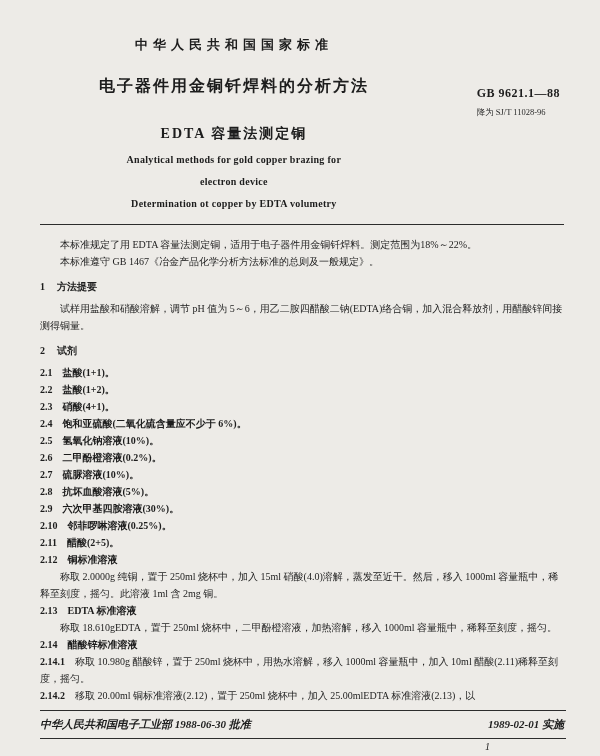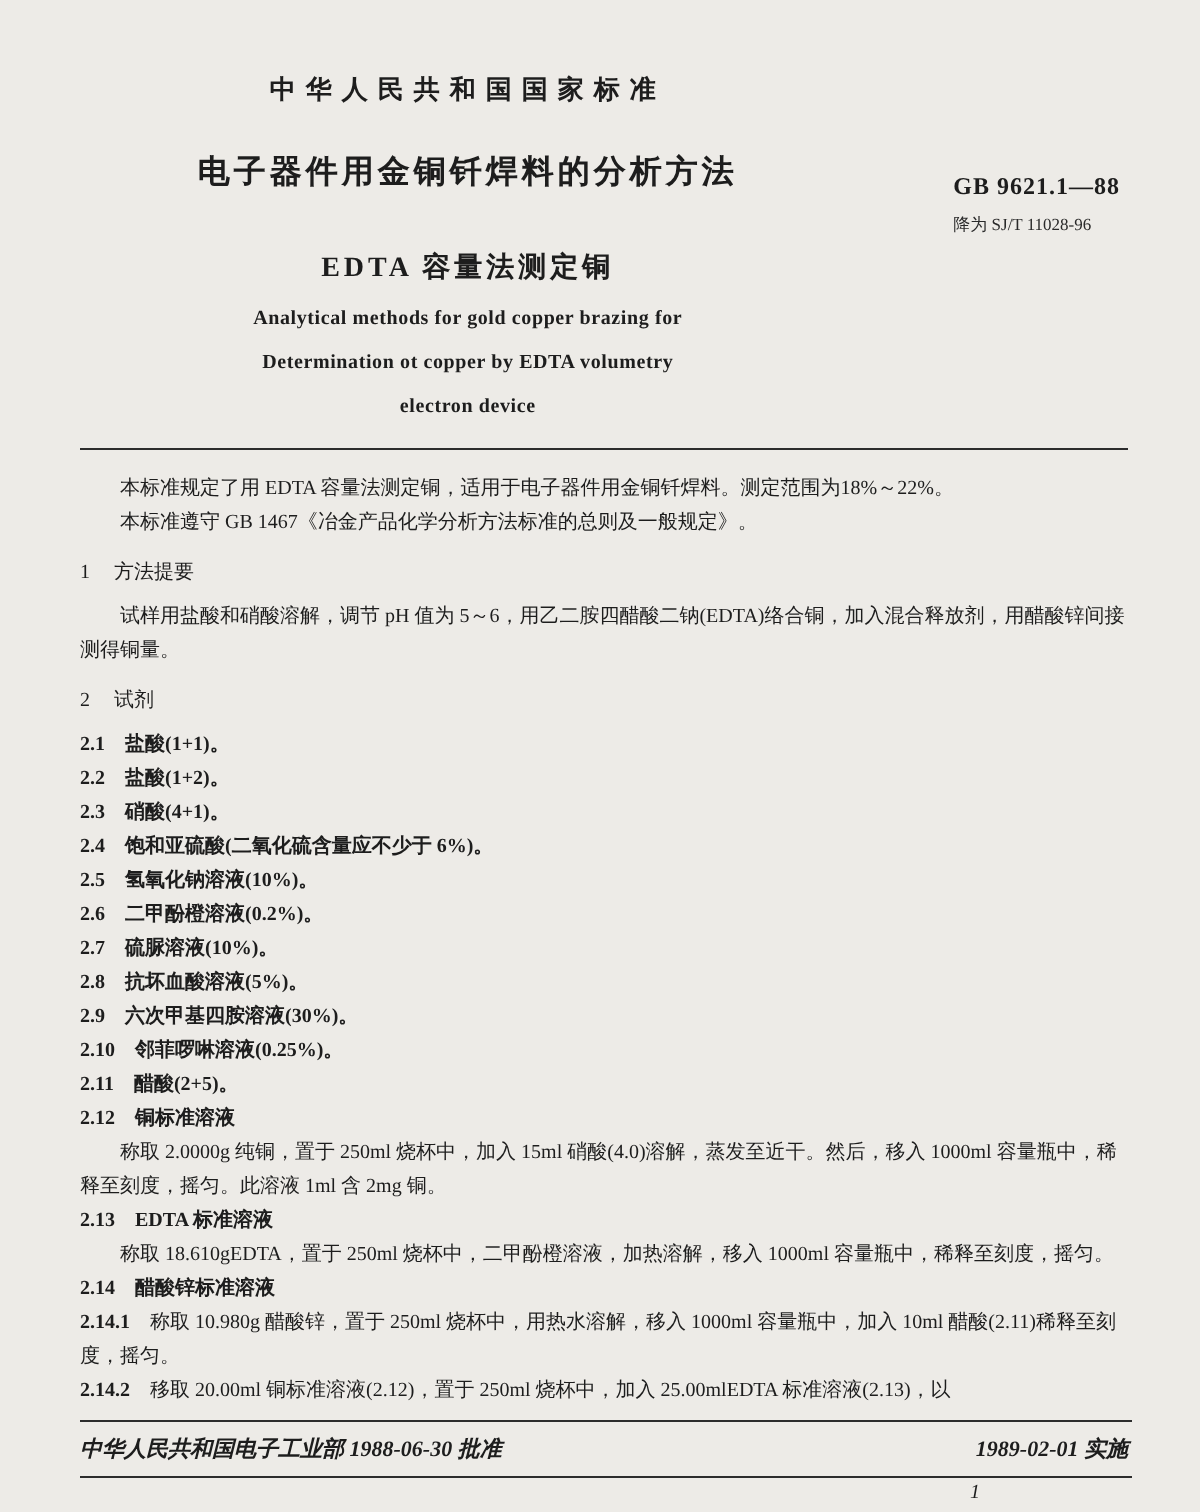--- a/index.html
+++ b/index.html
@@ -29,21 +29,21 @@
   .cn-subtitle { font-size:14px; font-weight:bold; letter-spacing:2px; margin-top:28px; }
   .std-box { position:absolute; top:10px; right:4px; text-align:left; }
   .std-no { font-size:12px; font-weight:bold; letter-spacing:0.5px; }
   .std-note { font-size:8.5px; margin-top:6px; color:#2a2a2a; }
   .en-block { width:74%; text-align:center; font-size:10px; font-weight:bold; margin-top:6px; }
   .en-line { margin-top:11px; letter-spacing:0.3px; }
   .rule { border:none; border-top:1.6px solid #2c2c2c; margin-top:15px; }
   .content { margin-top:11px; font-size:10px; line-height:17px; }
   .content p { margin:0; }
   .para { text-indent:2em; }
-  .sec-heading { font-weight:normal; margin-top:8px !important; margin-bottom:5px !important; }
+  .sec-heading { font-weight:bold; margin-top:8px !important; margin-bottom:5px !important; }
   .sec-no { margin-right:12px; }
   .item-no { font-weight:bold; margin-right:10px; white-space:nowrap; }
   .item.bold { font-weight:bold; }
   .footer {
     position:absolute;
     left:40px; right:34px; bottom:4px;
     border-top:1.8px solid #2c2c2c;
     font-style:italic;
   }
   .footer-row {
@@ -75,22 +75,22 @@
       <div class="cn-subtitle">EDTA 容量法测定铜</div>
     </div>
     <div class="std-box">
       <div class="std-no">GB 9621.1—88</div>
       <div class="std-note">降为 SJ/T 11028-96</div>
     </div>
   </div>
 
   <div class="en-block">
     <div class="en-line">Analytical methods for gold copper brazing for</div>
+    <div class="en-line">electron device</div>
     <div class="en-line">Determination ot copper by EDTA volumetry</div>
-    <div class="en-line">electron device</div>
   </div>
 
   <hr class="rule">
 
   <div class="content">
 
     <p class="para">本标准规定了用 EDTA 容量法测定铜，适用于电子器件用金铜钎焊料。测定范围为18%～22%。</p>
     <p class="para">本标准遵守 GB 1467《冶金产品化学分析方法标准的总则及一般规定》。</p>
 
     <p class="sec-heading"><span class="sec-no">1</span><span>方法提要</span></p>

